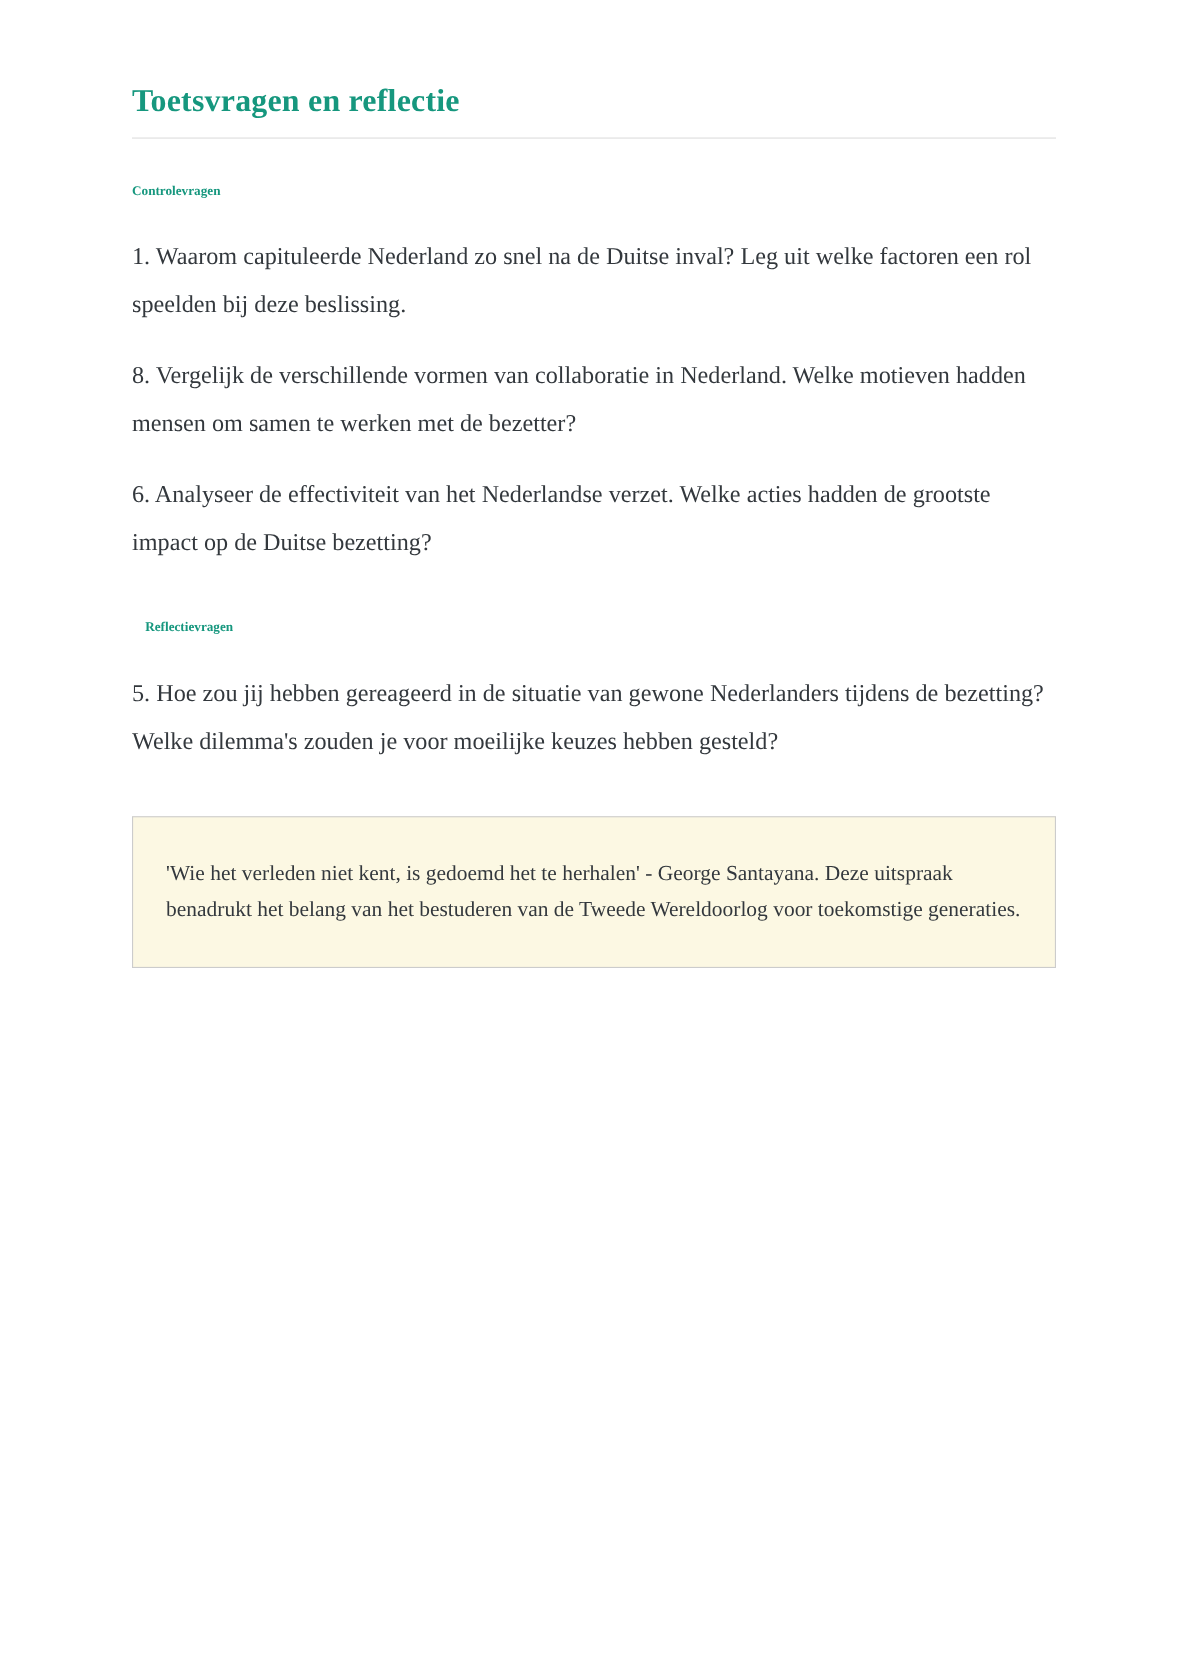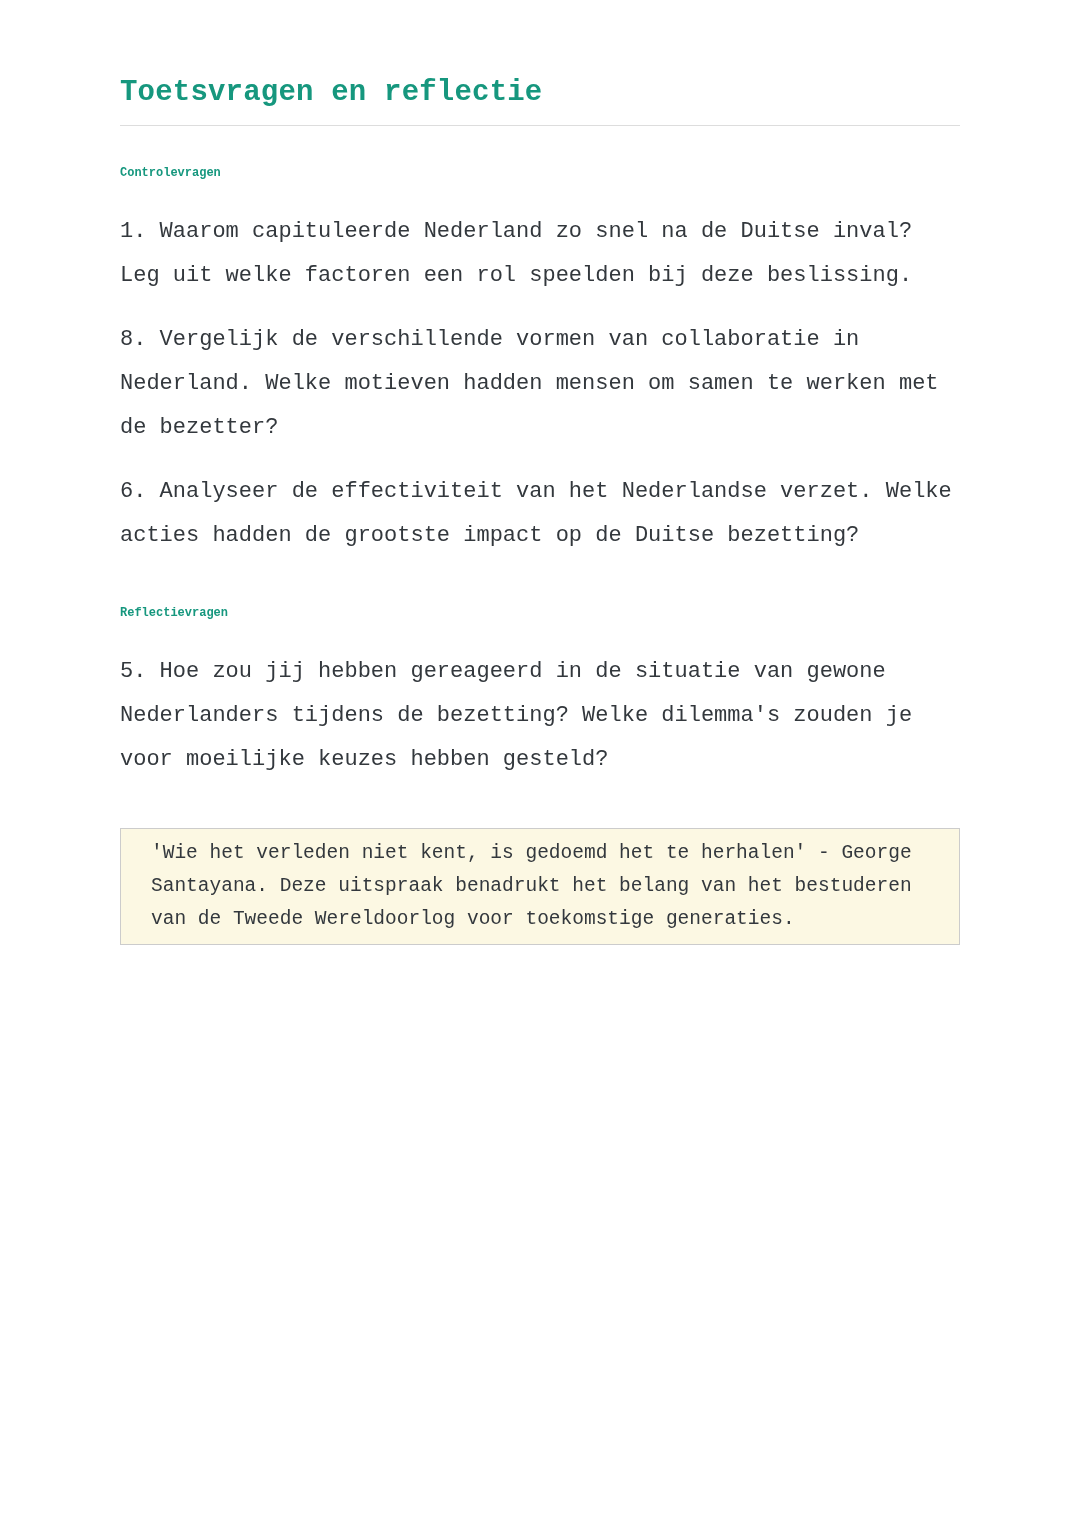--- a/index.html
+++ b/index.html
@@ -13,21 +13,21 @@
   html, body {
     margin: 0;
     padding: 0;
     background: #ffffff;
   }
   .page {
     width: 1080px;
     min-height: 1527px;
     margin: 0 auto;
     padding: 76px 120px 60px 120px;
-    font-family: Liberation Mono, monospace;
+    font-family: Liberation Serif, serif;
     color: var(--body-text);
     background: #ffffff;
   }
   .page-title {
     color: var(--accent);
     font-size: 29px;
     font-weight: 700;
     margin: 0 0 16px 0;
     letter-spacing: 0.2px;
   }
@@ -37,31 +37,32 @@
     margin: 0 0 40px 0;
   }
   .section-heading {
     color: var(--accent);
     font-size: 12px;
     font-weight: 700;
     margin: 0 0 30px 0;
   }
   .section-heading.second {
     margin-top: 48px;
+    margin-left: 12px;
   }
   .question {
     font-size: 22px;
     line-height: 2.0;
     margin: 0 0 20px 0;
   }
   .quote-box {
     margin-top: 46px;
     background: var(--quote-bg);
     border: 1px solid var(--quote-border);
-    padding: 8px 30px;
+    padding: 35px 30px;
   }
   .quote-text {
     margin: 0;
     font-size: 19.5px;
     line-height: 1.7;
   }
 </style>
 </head>
 <body>
 

